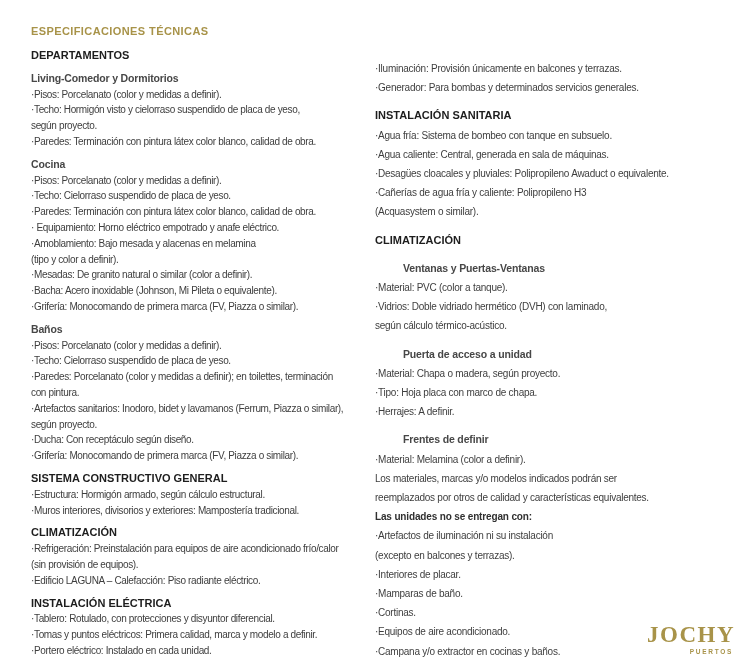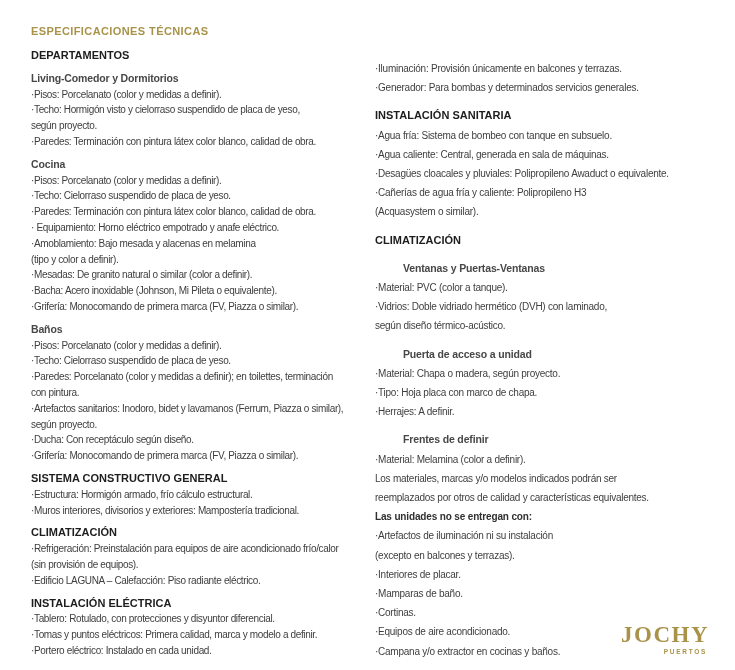--- a/index.html
+++ b/index.html
@@ -30,21 +30,21 @@
   }
   .col-right .line.h1 { margin-top:9px; }
   .line.h2 {
     font-size:10.5px; font-weight:700; color:#474747;
     letter-spacing:-0.15px; margin-top:7px;
   }
   .col-right .line.h2 { margin-top:9px;margin-left:28px; }
   .line.strong { font-weight:700; color:#303030; letter-spacing:-0.15px; }
   .col .line:first-child { margin-top:0; }
   .logo {
-    position:absolute; right:26px; bottom:15px;
+    position:absolute; right:0; bottom:15px;
     text-align:right; color:#a89349;
   }
   .logo-name {
     font-family:"Liberation Serif", serif; font-weight:700;
     font-size:23px; line-height:1; letter-spacing:1.5px;
   }
   .logo-tagline {
     font-size:6.5px; font-weight:700; letter-spacing:1.7px;
     margin-top:2px; padding-right:2px;
   }
@@ -76,21 +76,21 @@
         <div class="line h2">Baños</div>
         <div class="line body">·Pisos: Porcelanato (color y medidas a definir).</div>
         <div class="line body">·Techo: Cielorraso suspendido de placa de yeso.</div>
         <div class="line body">·Paredes: Porcelanato (color y medidas a definir); en toilettes, terminación</div>
         <div class="line body">con pintura.</div>
         <div class="line body">·Artefactos sanitarios: Inodoro, bidet y lavamanos (Ferrum, Piazza o similar),</div>
         <div class="line body">según proyecto.</div>
         <div class="line body">·Ducha: Con receptáculo según diseño.</div>
         <div class="line body">·Grifería: Monocomando de primera marca (FV, Piazza o similar).</div>
         <div class="line h1">SISTEMA CONSTRUCTIVO GENERAL</div>
-        <div class="line body">·Estructura: Hormigón armado, frío cálculo estructural.</div>
+        <div class="line body">·Estructura: Hormigón armado, según cálculo estructural.</div>
         <div class="line body">·Muros interiores, divisorios y exteriores: Mampostería tradicional.</div>
         <div class="line h1">CLIMATIZACIÓN</div>
         <div class="line body">·Refrigeración: Preinstalación para equipos de aire acondicionado frío/calor</div>
         <div class="line body">(sin provisión de equipos).</div>
         <div class="line body">·Edificio LAGUNA – Calefacción: Piso radiante eléctrico.</div>
         <div class="line h1">INSTALACIÓN ELÉCTRICA</div>
         <div class="line body">·Tablero: Rotulado, con protecciones y disyuntor diferencial.</div>
         <div class="line body">·Tomas y puntos eléctricos: Primera calidad, marca y modelo a definir.</div>
         <div class="line body">·Portero eléctrico: Instalado en cada unidad.</div>
       </div>
@@ -100,21 +100,21 @@
         <div class="line h1">INSTALACIÓN SANITARIA</div>
         <div class="line body">·Agua fría: Sistema de bombeo con tanque en subsuelo.</div>
         <div class="line body">·Agua caliente: Central, generada en sala de máquinas.</div>
         <div class="line body">·Desagües cloacales y pluviales: Polipropileno Awaduct o equivalente.</div>
         <div class="line body">·Cañerías de agua fría y caliente: Polipropileno H3</div>
         <div class="line body">(Acquasystem o similar).</div>
         <div class="line h1">CLIMATIZACIÓN</div>
         <div class="line h2">Ventanas y Puertas-Ventanas</div>
         <div class="line body">·Material: PVC (color a tanque).</div>
         <div class="line body">·Vidrios: Doble vidriado hermético (DVH) con laminado,</div>
-        <div class="line body">según diseño térmico-acústico.</div>
+        <div class="line body">según cálculo térmico-acústico.</div>
         <div class="line h2">Puerta de acceso a unidad</div>
         <div class="line body">·Material: Chapa o madera, según proyecto.</div>
         <div class="line body">·Tipo: Hoja placa con marco de chapa.</div>
         <div class="line body">·Herrajes: A definir.</div>
         <div class="line h2">Frentes de definir</div>
         <div class="line body">·Material: Melamina (color a definir).</div>
         <div class="line body">Los materiales, marcas y/o modelos indicados podrán ser</div>
         <div class="line body">reemplazados por otros de calidad y características equivalentes.</div>
         <div class="line strong">Las unidades no se entregan con:</div>
         <div class="line body">·Artefactos de iluminación ni su instalación</div>

